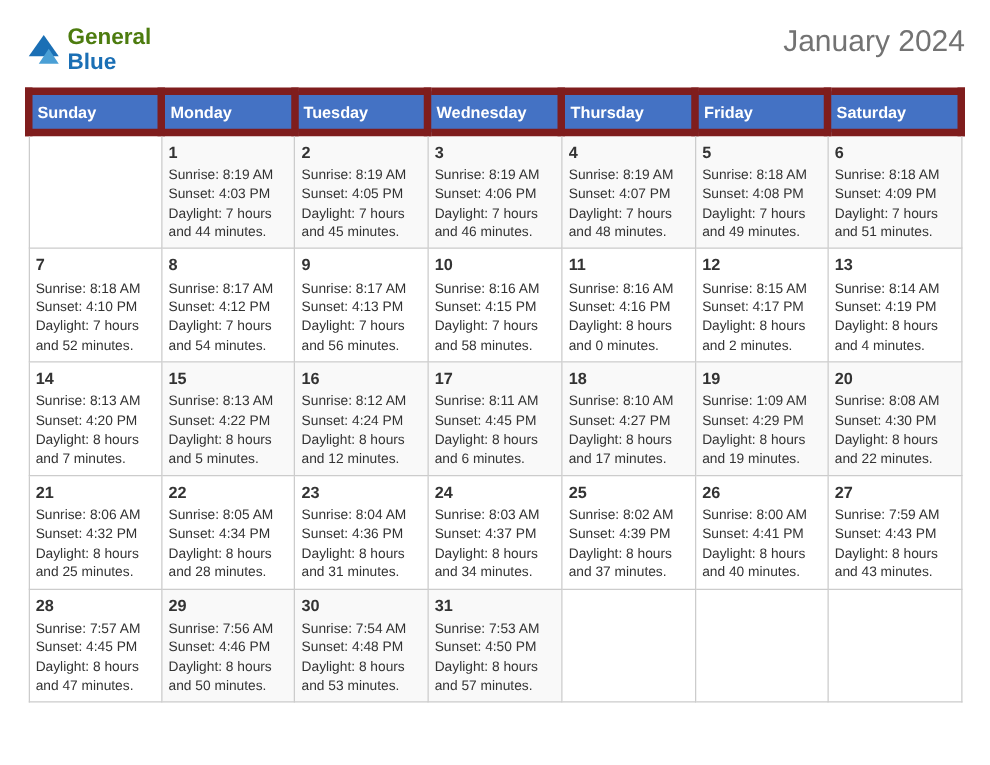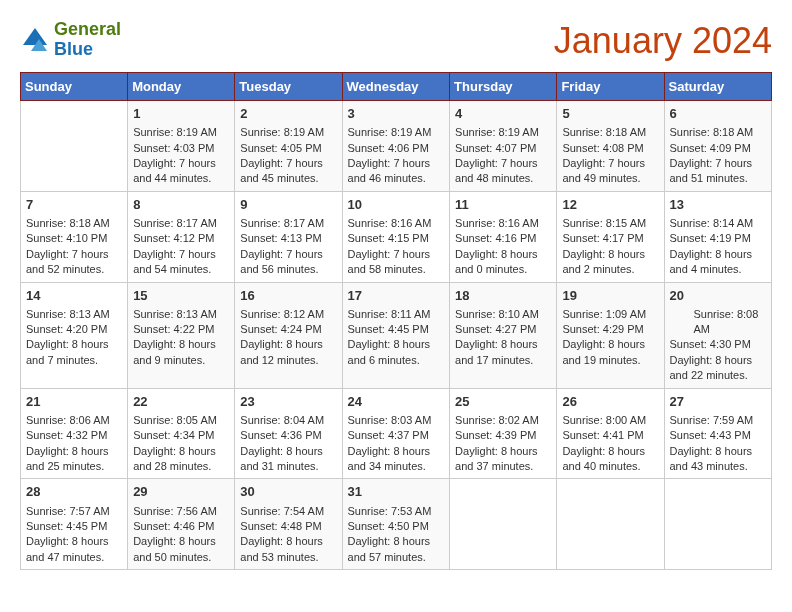--- a/index.html
+++ b/index.html
@@ -27,41 +27,41 @@
       line-height: 1.1;
     }
     .logo-general { color: #4d7c0f; }
     .logo-blue { color: #1a6fb5; }
     .logo-icon {
       width: 30px;
       height: 30px;
     }
     .title-block { text-align: right; }
     .month-title {
-      font-size: 36px;
-      color: #c2410c;
+      font-size: 24px;
+      color: #737373;
       font-weight: normal;
     }
     .subtitle {
       font-size: 15px;
       color: #555;
     }
     table {
       width: 100%;
       border-collapse: collapse;
       font-size: 11px;
     }
     thead tr th {
       background-color: #4472c4;
       color: #fff;
       padding: 6px 4px;
       text-align: left;
       font-size: 13px;
       font-weight: bold;
-      border: 1px solid #7f1d1d;
+      border: 6px solid #7f1d1d;
     }
     tbody tr td {
       vertical-align: top;
       padding: 4px 5px;
       border: 1px solid #ccc;
       width: 108px;
       min-height: 80px;
       background: #fff;
       color: #333;
       font-size: 11px;
@@ -217,21 +217,21 @@
           <span style="display: block;">Sunrise: 8:13 AM</span>
           <span style="display: block;">Sunset: 4:20 PM</span>
           <span style="display: block;">Daylight: 8 hours</span>
           <span style="display: block;">and 7 minutes.</span>
         </td>
         <td>
           <span class="day-number">15</span>
           <span style="display: block;">Sunrise: 8:13 AM</span>
           <span style="display: block;">Sunset: 4:22 PM</span>
           <span style="display: block;">Daylight: 8 hours</span>
-          <span style="display: block;">and 9 minutes.</span>
+          <span style="display: block;">and 5 minutes.</span>
         </td>
         <td>
           <span class="day-number">16</span>
           <span style="display: block;">Sunrise: 8:12 AM</span>
           <span style="display: block;">Sunset: 4:24 PM</span>
           <span style="display: block;">Daylight: 8 hours</span>
           <span style="display: block;">and 12 minutes.</span>
         </td>
         <td>
           <span class="day-number">17</span>
@@ -249,21 +249,21 @@
         </td>
         <td>
           <span class="day-number">19</span>
           <span style="display: block;">Sunrise: 1:09 AM</span>
           <span style="display: block;">Sunset: 4:29 PM</span>
           <span style="display: block;">Daylight: 8 hours</span>
           <span style="display: block;">and 19 minutes.</span>
         </td>
         <td>
           <span class="day-number">20</span>
-          <span style="display: block; margin-left: 24px;">Sunrise: 8:08 AM</span>
+          <span style="display: block;">Sunrise: 8:08 AM</span>
           <span style="display: block;">Sunset: 4:30 PM</span>
           <span style="display: block;">Daylight: 8 hours</span>
           <span style="display: block;">and 22 minutes.</span>
         </td>
       </tr>
       <tr>
         <td>
           <span class="day-number">21</span>
           <span style="display: block;">Sunrise: 8:06 AM</span>
           <span style="display: block;">Sunset: 4:32 PM</span>

